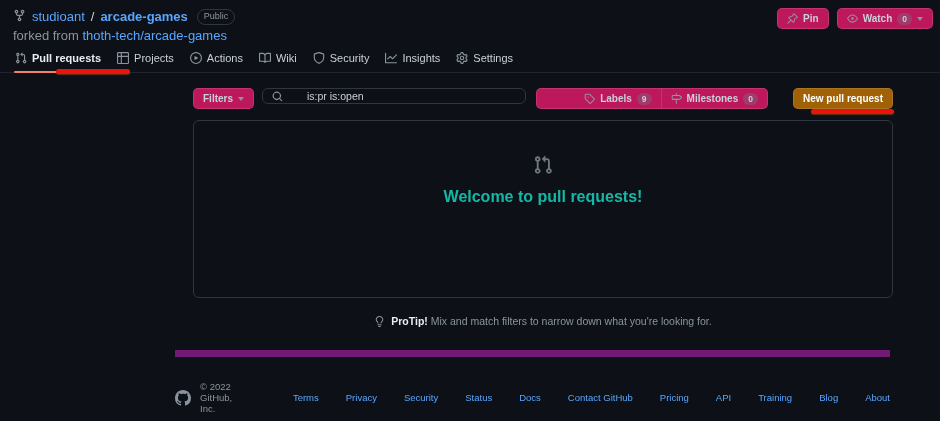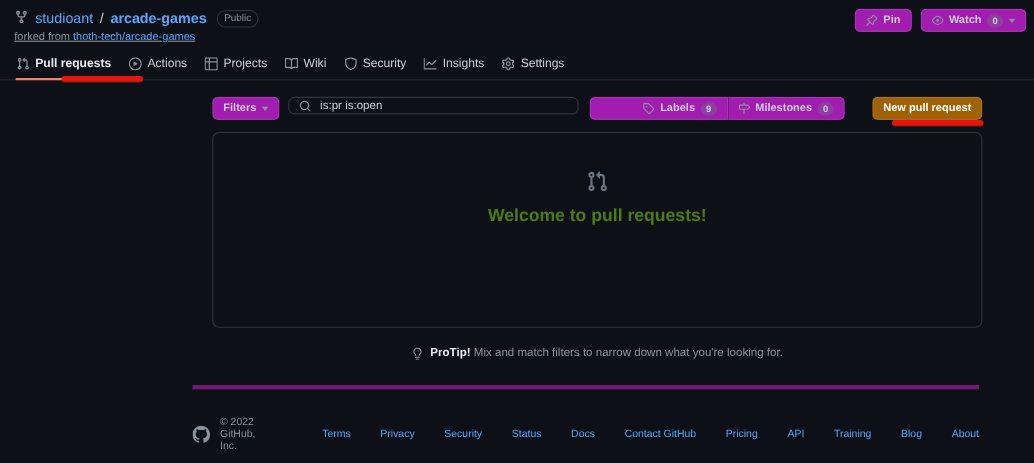--- a/index.html
+++ b/index.html
@@ -10,64 +10,64 @@
   }
   .octicon { fill:currentColor; flex:none; display:inline-block; vertical-align:text-bottom; }
 
   
   .repo-title-row { position:absolute; top:9px; left:13px; display:flex; gap:6px; font-size:13px; }
   .repo-title-row .octicon { color:#8b949e; }
   .repo-owner { color:#58a6ff; text-decoration:none; }
   .repo-sep { color:#c9d1d9; }
   .repo-name { color:#58a6ff; font-weight:700; text-decoration:none; }
   .visibility-badge { font-size:9px; line-height:1.3; border:1px solid #30363d; color:#8b949e; border-radius:999px; padding:1px 6px; margin-left:3px; }
-  .forked-row { position:absolute; top:28px; left:13px; font-size:10px; color:#8b949e;text-decoration:underline; }
+  .forked-row { position:absolute; top:28px; left:13px; font-size:13px; color:#8b949e; }
   .forked-row a { color:#58a6ff; text-decoration:none; }
   .header-actions { position:absolute; top:8px; right:7px; display:flex; gap:8px; }
   .btn {
     display:inline-flex; align-items:center; gap:5px; box-sizing:border-box;
-    background:#a21caf; border:1px solid rgba(240,246,252,0.12); color:#c9d1d9;
+    background:#be185d; border:1px solid rgba(240,246,252,0.12); color:#c9d1d9;
     font-family:"Liberation Sans", sans-serif;
     font-size:10px; font-weight:600; padding:0 9px; height:21px; border-radius:5px; cursor:pointer;
   }
   .btn .octicon { color:#8b949e; }
   .count-pill { background:rgba(110,118,129,0.4); color:#c9d1d9; border-radius:999px; padding:1px 5px; font-size:8.5px; font-weight:600; }
   .caret { width:0; height:0; border-left:3.5px solid transparent; border-right:3.5px solid transparent; border-top:4px solid #8b949e; display:inline-block; }
 
   
   .repo-nav { position:absolute; top:44px; left:0; right:0; height:28px; border-bottom:1px solid #21262d; display:flex; align-items:stretch; padding-left:7px; }
   .tab { display:flex; align-items:center; gap:5px; padding:0 8px; font-size:11px; color:#c9d1d9; text-decoration:none; position:relative; }
   .tab .octicon { color:#8b949e; }
   .tab.active { font-weight:700; color:#e6edf3; }
   .tab.active::after { content:""; position:absolute; left:7px; right:7px; bottom:-1px; height:2px; background:#f78166; border-radius:3px; }
 
   
   .filter-row { position:absolute; top:88px; left:193px; width:700px; height:21px; display:flex; align-items:flex-start; }
-  .search-box { flex:1; margin-left:8px; display:flex; align-items:center; gap:6px; background:#0d1117; border:1px solid #30363d; border-radius:6px; padding:0 9px; box-sizing:border-box; }
+  .search-box { flex:1; margin-left:8px; display:flex; align-items:center; gap:22px; background:#0d1117; border:1px solid #30363d; border-radius:6px; padding:0 9px; box-sizing:border-box; }
   .search-box .octicon { color:#8b949e; }
   .search-box input { background:transparent; border:none; outline:none; color:#c9d1d9; font-size:10.5px; width:100%; font-family:"Liberation Sans", sans-serif; }
   .btn-group { display:flex; margin-left:10px; }
   .btn-group .btn:first-child { border-radius:5px 0 0 5px;padding-left:47px; }
   .btn-group .btn:last-child { border-radius:0 5px 5px 0; border-left:none; }
   .new-pr-btn { margin-left:25px; background:#a16207; color:#ffffff; font-weight:700; }
 
   
   .blankslate { position:absolute; top:120px; left:193px; width:700px; height:178px; box-sizing:border-box; border:1px solid #30363d; border-radius:6px; text-align:center; }
   .bs-icon { color:#6e7681; margin-top:34px; }
-  .bs-title { font-size:16px; font-weight:700; color:#4d7c0f; margin:12px 0 0; }
+  .bs-title { font-size:16px; font-weight:700; color:#14b8a6; margin:12px 0 0; }
   .bs-desc { font-size:11px; color:#8b949e; line-height:1.7; margin:11px auto 0; max-width:580px; }
   .bs-desc a { color:#58a6ff; text-decoration:none; }
 
   
   .protip { position:absolute; top:315px; left:193px; width:700px; text-align:center; font-size:10.5px; color:#8b949e; }
   .protip .octicon { color:#8b949e; margin-right:3px; }
   .protip b { color:#e6edf3;margin-top:22px; }
 
   
-  .footer { position:absolute; top:350px; left:175px; width:715px; border-top:4px solid #701a75; }
+  .footer { position:absolute; top:350px; left:175px; width:715px; border-top:7px solid #701a75; }
   .footer-row { display:flex; align-items:center; padding-top:24px; font-size:9.5px; color:#8b949e; }
   .footer-logo { color:#8b949e; margin-right:9px; display:inline-flex; }
   .footer-links { display:flex; gap:27px; margin-left:53px;text-align:right; }
   .footer-links a { color:#58a6ff; text-decoration:none; white-space:nowrap; }
 
   
   .red-bar { position:absolute; background:#ea130d; border-radius:2.5px; box-shadow:0 1px 1px rgba(180,80,0,0.5); }
   .red-bar-tab { left:56px; top:69px; width:74px; height:5px; }
   .red-bar-newpr { left:811px; top:109px; width:83px; height:5px; }
 </style>
@@ -110,29 +110,29 @@
 
   <nav class="repo-nav">
     <a href="#" class="tab active">
       <svg class="octicon" width="12" height="12" viewBox="0 0 16 16">
           <path d="M1.5 3.25a2.25 2.25 0 1 1 3 2.122v5.256a2.251 2.251 0 1 1-1.5 0V5.372A2.25 2.25 0 0 1 1.5 3.25Zm5.677-.177L9.573.677A.25.25 0 0 1 10 .854V2.5h1A2.5 2.5 0 0 1 13.5 5v5.628a2.251 2.251 0 1 1-1.5 0V5a1 1 0 0 0-1-1h-1v1.646a.25.25 0 0 1-.427.177L7.177 3.427a.25.25 0 0 1 0-.354ZM3.75 2.5a.75.75 0 1 0 0 1.5.75.75 0 0 0 0-1.5Zm0 9.5a.75.75 0 1 0 0 1.5.75.75 0 0 0 0-1.5Zm8.25.75a.75.75 0 1 0 1.5 0 .75.75 0 0 0-1.5 0Z"></path>
         </svg>
       <span>Pull requests</span>
     </a>
     <a href="#" class="tab">
       <svg class="octicon" width="12" height="12" viewBox="0 0 16 16">
+          <path d="M0 1.75C0 .784.784 0 1.75 0h12.5C15.216 0 16 .784 16 1.75v12.5A1.75 1.75 0 0 1 14.25 16H1.75A1.75 1.75 0 0 1 0 14.25ZM6.5 6.5v8h7.75a.25.25 0 0 0 .25-.25V6.5Zm8-1.5V1.75a.25.25 0 0 0-.25-.25H6.5V5Zm-13 1.5v7.75c0 .138.112.25.25.25H5v-8Zm0-1.5H5V1.5H1.75a.25.25 0 0 0-.25.25Z"></path>
+        </svg>
+      <span>Projects</span>
+    </a>
+    <a href="#" class="tab">
+      <svg class="octicon" width="12" height="12" viewBox="0 0 16 16">
           <path d="M8 0a8 8 0 1 1 0 16A8 8 0 0 1 8 0ZM1.5 8a6.5 6.5 0 1 0 13 0 6.5 6.5 0 0 0-13 0Zm4.879-2.773 4.264 2.559a.25.25 0 0 1 0 .428l-4.264 2.559A.25.25 0 0 1 6 10.559V5.442a.25.25 0 0 1 .379-.215Z"></path>
         </svg>
       <span>Actions</span>
-    </a>
-    <a href="#" class="tab">
-      <svg class="octicon" width="12" height="12" viewBox="0 0 16 16">
-          <path d="M0 1.75C0 .784.784 0 1.75 0h12.5C15.216 0 16 .784 16 1.75v12.5A1.75 1.75 0 0 1 14.25 16H1.75A1.75 1.75 0 0 1 0 14.25ZM6.5 6.5v8h7.75a.25.25 0 0 0 .25-.25V6.5Zm8-1.5V1.75a.25.25 0 0 0-.25-.25H6.5V5Zm-13 1.5v7.75c0 .138.112.25.25.25H5v-8Zm0-1.5H5V1.5H1.75a.25.25 0 0 0-.25.25Z"></path>
-        </svg>
-      <span>Projects</span>
     </a>
     <a href="#" class="tab">
       <svg class="octicon" width="12" height="12" viewBox="0 0 16 16">
           <path d="M0 1.75A.75.75 0 0 1 .75 1h4.253c1.227 0 2.317.59 3 1.501A3.743 3.743 0 0 1 11.006 1h4.245a.75.75 0 0 1 .75.75v10.5a.75.75 0 0 1-.75.75h-4.507a2.25 2.25 0 0 0-1.591.659l-.622.621a.75.75 0 0 1-1.06 0l-.622-.621A2.25 2.25 0 0 0 5.258 13H.75a.75.75 0 0 1-.75-.75Zm7.251 10.324.004-5.073-.002-2.253A2.25 2.25 0 0 0 5.003 2.5H1.5v9h3.757a3.75 3.75 0 0 1 1.994.574ZM8.755 4.75l-.004 7.322a3.752 3.752 0 0 1 1.992-.572H14.5v-9h-3.495a2.25 2.25 0 0 0-2.25 2.25Z"></path>
         </svg>
       <span>Wiki</span>
     </a>
     <a href="#" class="tab">
       <svg class="octicon" width="12" height="12" viewBox="0 0 16 16">
           <path d="M7.467.133a1.748 1.748 0 0 1 1.066 0l5.25 1.68A1.75 1.75 0 0 1 15 3.48V7c0 1.566-.32 3.182-1.303 4.682-.983 1.498-2.585 2.813-5.032 3.855a1.697 1.697 0 0 1-1.33 0c-2.447-1.042-4.049-2.357-5.032-3.855C1.32 10.182 1 8.566 1 7V3.48a1.75 1.75 0 0 1 1.217-1.667Zm.61 1.429a.25.25 0 0 0-.153 0l-5.25 1.68a.25.25 0 0 0-.174.238V7c0 1.358.275 2.666 1.057 3.86.784 1.194 2.121 2.34 4.366 3.297a.196.196 0 0 0 .154 0c2.245-.956 3.582-2.104 4.366-3.298C13.225 9.666 13.5 8.36 13.5 7V3.48a.251.251 0 0 0-.174-.237l-5.25-1.68Z"></path>

